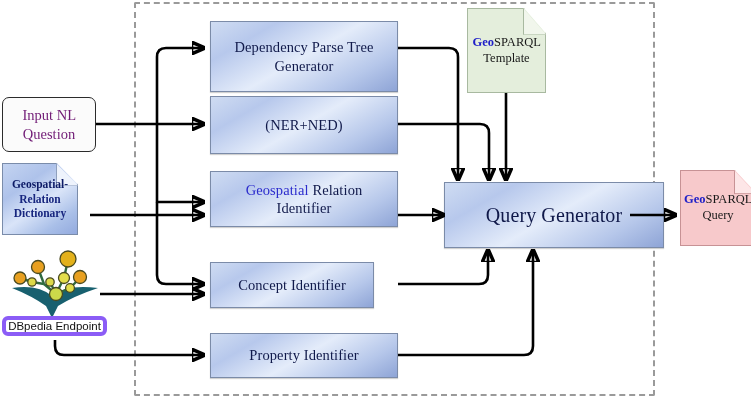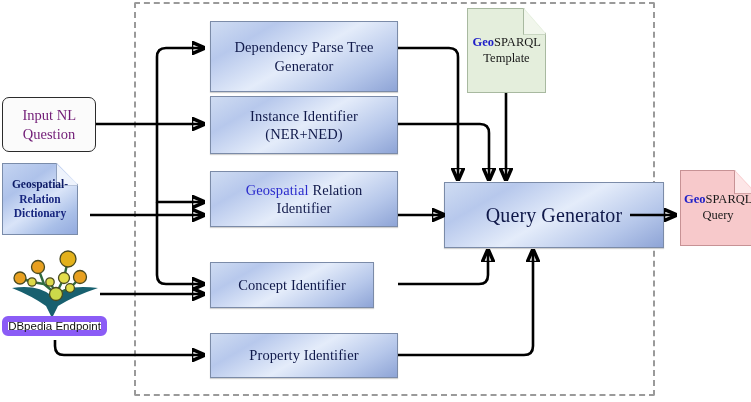--- a/index.html
+++ b/index.html
@@ -55,21 +55,21 @@
     clip-path:polygon(0 0, 72% 0, 100% 30%, 100% 100%, 0 100%);}
   .doc-pink .fold{position:absolute;right:0;top:0;width:28%;height:30%;
     background:#fde6e7;border-left:1px solid #c79295;border-bottom:1px solid #c79295;
     clip-path:polygon(0 0, 100% 100%, 0 100%);z-index:2;}
   .doc-pink .txt{color:#181818;font-size:12.5px;}
 
   .bold-geo{font-weight:bold;color:#2020c8;}
 
   
   .dbp{position:absolute;}
-  .dbp-cap{position:absolute;box-sizing:border-box;border:6px solid #8b5cf6;
+  .dbp-cap{position:absolute;box-sizing:border-box;border:4px solid #8b5cf6;
     border-radius:6px;background:#fff;color:#111;
     font-family:"Liberation Sans",sans-serif;font-size:11.5px;
     display:flex;align-items:center;justify-content:center;z-index:6;white-space:nowrap;}
 
   
   #wires{position:absolute;left:0;top:0;width:751px;height:402px;
          pointer-events:none;z-index:4;}
   #wires path{fill:none;stroke:#000;stroke-width:2.6;
               stroke-linecap:butt;stroke-linejoin:round;}
 </style>
@@ -170,21 +170,20 @@
 
   <div class="pbox" style="left:210px;top:21px;width:188px;height:71px;">
     <span>
       <span class="ln">Dependency Parse Tree</span>
       <span class="ln">Generator</span>
     </span>
   </div>
 
   <div class="pbox" style="left:210px;top:96px;width:188px;height:58px;">
     <span>
-      <span class="ln">Instance Identifier</span>
       <span class="ln">(NER+NED)</span>
     </span>
   </div>
 
   <div class="pbox" style="left:210px;top:171px;width:188px;height:56px;font-family:Liberation Serif, serif;">
     <span>
       <span class="ln"><span class="geo-blue">Geospatial</span><span> Relation</span></span>
       <span class="ln">Identifier</span>
     </span>
   </div>

